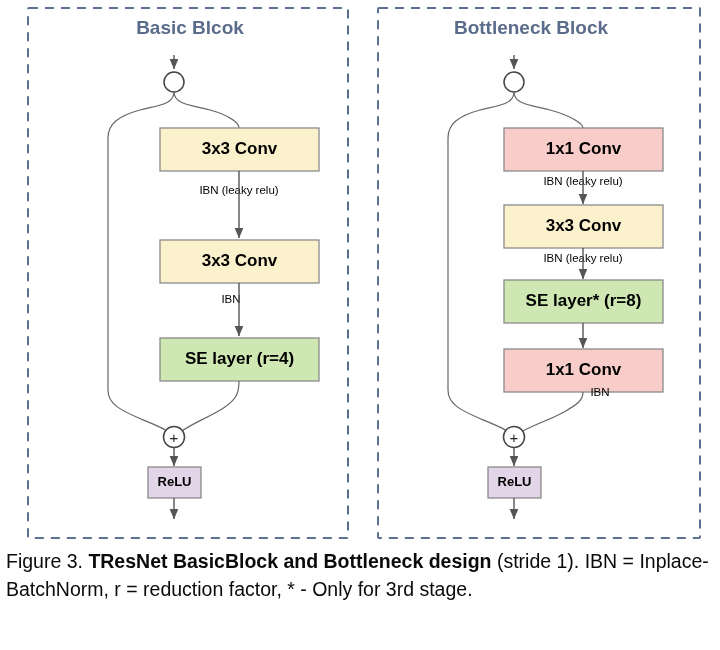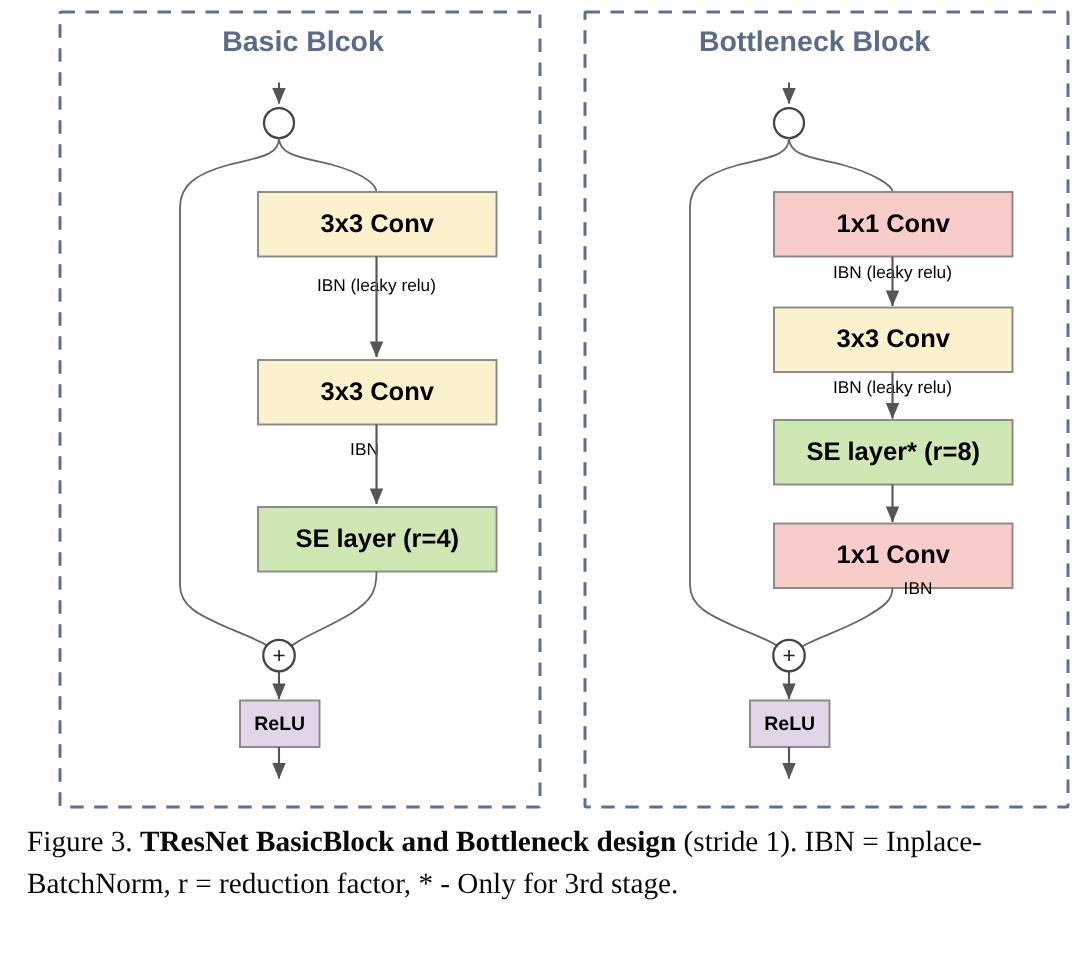--- a/index.html
+++ b/index.html
@@ -9,21 +9,21 @@
   }
   body {
     width: 720px;
     height: 650px;
     position: relative;
     font-family: "Liberation Sans", sans-serif;
     overflow: hidden;
   }
   #figure-root {
     position: absolute;
-    left: 12px; top: 0;
+    left: 0; top: 0;
     width: 620px;
     height: 650px;
   }
   .diagram-svg {
     position: absolute;
     left: 0; top: 0;
     width: 720px;
     height: 545px;
   }
   .panel-frame {
@@ -91,21 +91,21 @@
     font-size: 15px;
     fill: #222222;
     text-anchor: middle;
     dominant-baseline: central;
   }
   .caption {
     position: absolute;
     left: 6px;
     top: 548px;
     width: 710px;
-    font-family: Liberation Serif, serif;
+    font-family: Liberation Sans, sans-serif;
     font-size: 19.5px;
     line-height: 1.42;
     color: #0a0a0a;
   }
   .caption b { font-weight: bold; }
 </style>
 </head>
 <body>
 
 <div id="figure-root">

